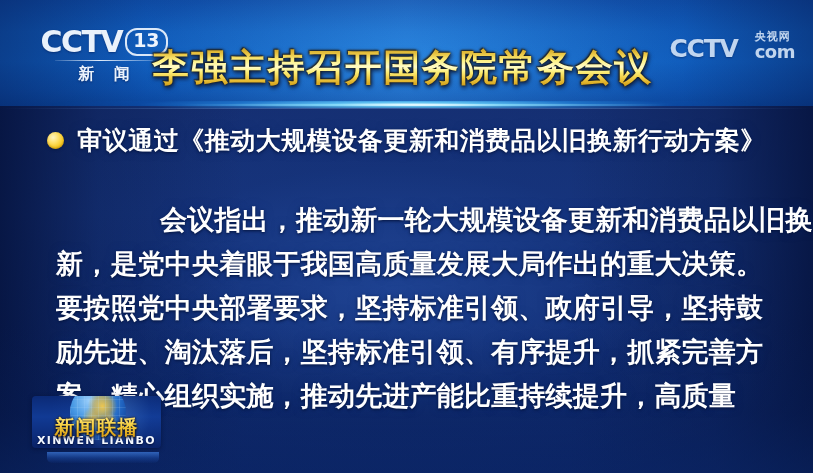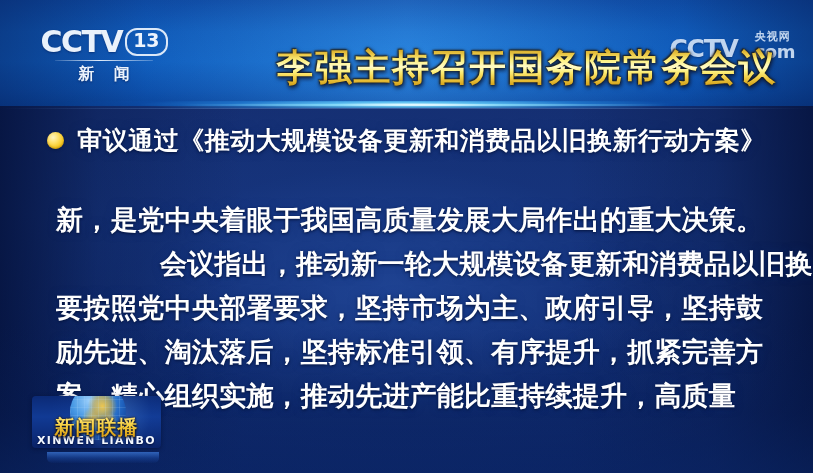--- a/index.html
+++ b/index.html
@@ -98,22 +98,22 @@
   #ccom-left {
     font-weight:700; font-size:25px; letter-spacing:-1.2px; color:#cfe0f5;
     line-height:1; text-shadow:0 1px 2px rgba(0,25,80,0.5);
   }
   #ccom-right { display:flex; flex-direction:column; align-items:flex-start; line-height:1; }
   #ccom-cn { font-size:11px; font-weight:700; color:#cfe0f5; letter-spacing:1px; }
   #ccom-com { font-size:18px; font-weight:700; color:#cfe0f5; letter-spacing:-0.5px; margin-top:1px; }
 
   
   #headline {
-    position:absolute; left:4px; top:48px; width:773px;
-    text-align:right;
+    position:absolute; left:16px; top:48px; width:773px;
+    text-align:center;
     font-size:37px; font-weight:700; letter-spacing:1.5px;
     line-height:1.1;
     background:linear-gradient(180deg,
         #caa022 0%, #e8c341 14%, #fdf07f 30%, #fffbc8 46%,
         #fdef7a 58%, #f2cf48 72%, #d8a821 88%, #b98a15 100%);
     -webkit-background-clip:text; background-clip:text;
     color:transparent; -webkit-text-fill-color:transparent;
     filter:drop-shadow(0 0 1px rgba(30,20,0,0.95))
            drop-shadow(1px 2px 2px rgba(5,20,60,0.75))
            drop-shadow(-1px -1px 0px rgba(40,25,0,0.6));
@@ -232,23 +232,23 @@
   </div>
 
   <div id="headline">李强主持召开国务院常务会议</div>
 
   <div id="subtitle-row">
     <span id="bullet"></span>
     <span id="subtitle">审议通过《推动大规模设备更新和消费品以旧换新行动方案》</span>
   </div>
 
   <div id="body">
+    <div class="bline first">会议指出，推动新一轮大规模设备更新和消费品以旧换</div>
     <div class="bline">新，是党中央着眼于我国高质量发展大局作出的重大决策。</div>
-    <div class="bline first">会议指出，推动新一轮大规模设备更新和消费品以旧换</div>
-    <div class="bline">要按照党中央部署要求，坚持市场为主、政府引导，坚持鼓</div>
+    <div class="bline">要按照党中央部署要求，坚持标准引领、政府引导，坚持鼓</div>
     <div class="bline">励先进、淘汰落后，坚持标准引领、有序提升，抓紧完善方</div>
     <div class="bline">案，精心组织实施，推动先进产能比重持续提升，高质量</div>
   </div>
 
   <div id="xwlb">
     <div id="globe"></div>
     <div id="globe-land"></div>
     <div id="globe-grid"></div>
     <div id="xwlb-en">XINWEN LIANBO</div>
     <div id="xwlb-cn">新闻联播</div>

